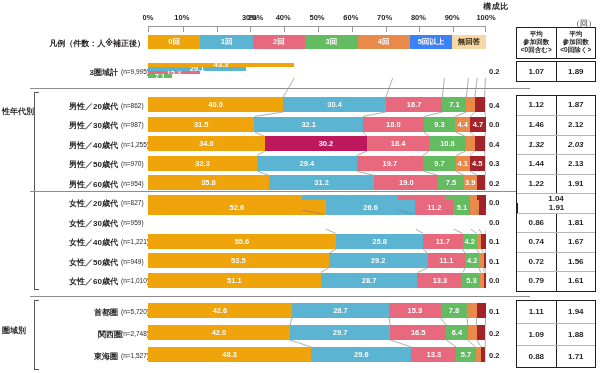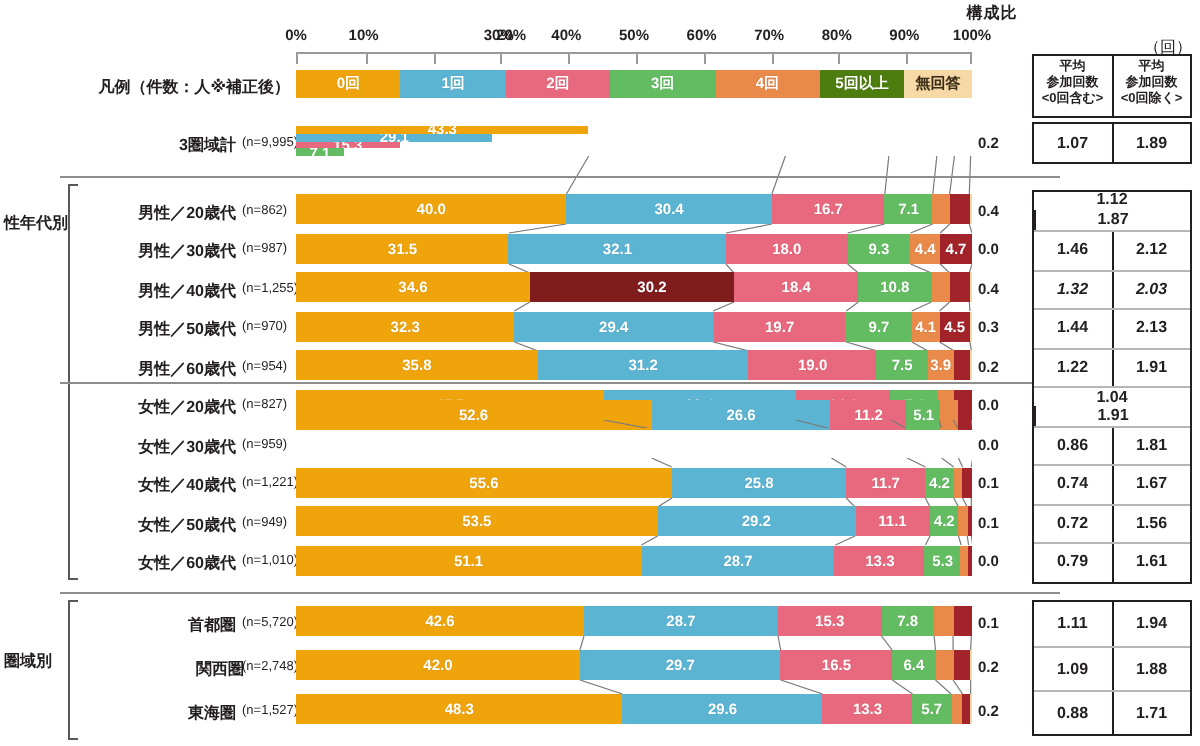--- a/index.html
+++ b/index.html
@@ -138,21 +138,21 @@
       <div class="vt" style="left: 270.4px;"></div>
       <div class="vt" style="left: 304.2px;"></div>
     </div>
     <div class="abs" style="left: 30px; top: 38px; width: 115px; text-align: right; font-size: 8px; font-weight: bold;">凡例（件数：人※補正後）</div>
     <div class="abs bar legend-bar" style="left: 148px; top: 35px; width: 338px;">
       <div class="seg" style="background: rgb(239, 164, 12); width: 15.5%;">0回</div>
       <div class="seg" style="background: rgb(91, 180, 210); width: 15.5%;">1回</div>
       <div class="seg" style="background: rgb(232, 105, 126); width: 15.5%;">2回</div>
       <div class="seg" style="background: rgb(99, 188, 98); width: 15.5%;">3回</div>
       <div class="seg" style="background: rgb(233, 138, 75); width: 15.5%;">4回</div>
-      <div class="seg" style="background: #4d7c0f; width: 12.5%;">5回以上</div>
+      <div class="seg" style="background: #3b82f6; width: 12.5%;">5回以上</div>
       <div class="seg tan" style="background: rgb(246, 217, 166); width: 10%;">無回答</div>
     </div>
     <div class="abs row-label" style="left: 40px; top: 66.5px; width: 78px;">3圏域計</div>
     <div class="abs row-n" style="left: 121px; top: 67.5px;">(n=9,995)</div>
     <div class="abs bar" style="left: 148px; top: 63px; width: 338px; flex-direction: column;">
       <div class="seg" style="background: rgb(239, 164, 12); width: 43.3%;">
         <span>43.3</span>
       </div>
       <div class="seg" style="background: rgb(91, 180, 210); width: 29.1%;">
         <span>29.1</span>
@@ -211,21 +211,21 @@
       </div>
       <div class="seg tan" style="background: rgb(246, 217, 166); width: 0%;"></div>
     </div>
     <div class="noans-val" style="left: 489px; top: 120px;">0.0</div>
     <div class="abs row-label" style="left: 40px; top: 139.5px; width: 78px;">男性／40歳代</div>
     <div class="abs row-n" style="left: 121px; top: 140.5px;">(n=1,255)</div>
     <div class="abs bar" style="left: 148px; top: 136px; width: 338px;">
       <div class="seg" style="background: rgb(239, 164, 12); width: 34.6%;">
         <span>34.6</span>
       </div>
-      <div class="seg" style="background: #7f1d1d; width: 30.2%; padding-left: 20px;">
+      <div class="seg" style="background: #be185d; width: 30.2%; padding-left: 20px;">
         <span>30.2</span>
       </div>
       <div class="seg" style="background: rgb(232, 105, 126); width: 18.4%;">
         <span>18.4</span>
       </div>
       <div class="seg" style="background: rgb(99, 188, 98); width: 10.8%;">
         <span>10.8</span>
       </div>
       <div class="seg" style="background: rgb(233, 138, 75); width: 2.7%;"></div>
       <div class="seg" style="background: rgb(163, 35, 42); width: 2.9%;"></div>
@@ -545,21 +545,21 @@
         <div>&lt;0回除く&gt;</div>
       </div>
     </div>
     <div class="tbl-block" style="left: 516px; top: 61px; width: 80px;">
       <div class="tbl-row" style="height: 19px;">
         <div class="tbl-cell">1.07</div>
         <div class="tbl-cell">1.89</div>
       </div>
     </div>
     <div class="tbl-block" style="left: 516px; top: 94.5px; width: 80px;">
-      <div class="tbl-row" style="height: 19.5px; flex-direction: column;">
+      <div class="tbl-row" style="height: 19.5px;">
         <div class="tbl-cell">1.12</div>
         <div class="tbl-cell">1.87</div>
       </div>
       <div class="tbl-row" style="height: 19.5px;">
         <div class="tbl-cell">1.46</div>
         <div class="tbl-cell">2.12</div>
       </div>
       <div class="tbl-row" style="height: 19.5px; font-style: italic;">
         <div class="tbl-cell">1.32</div>
         <div class="tbl-cell">2.03</div>

